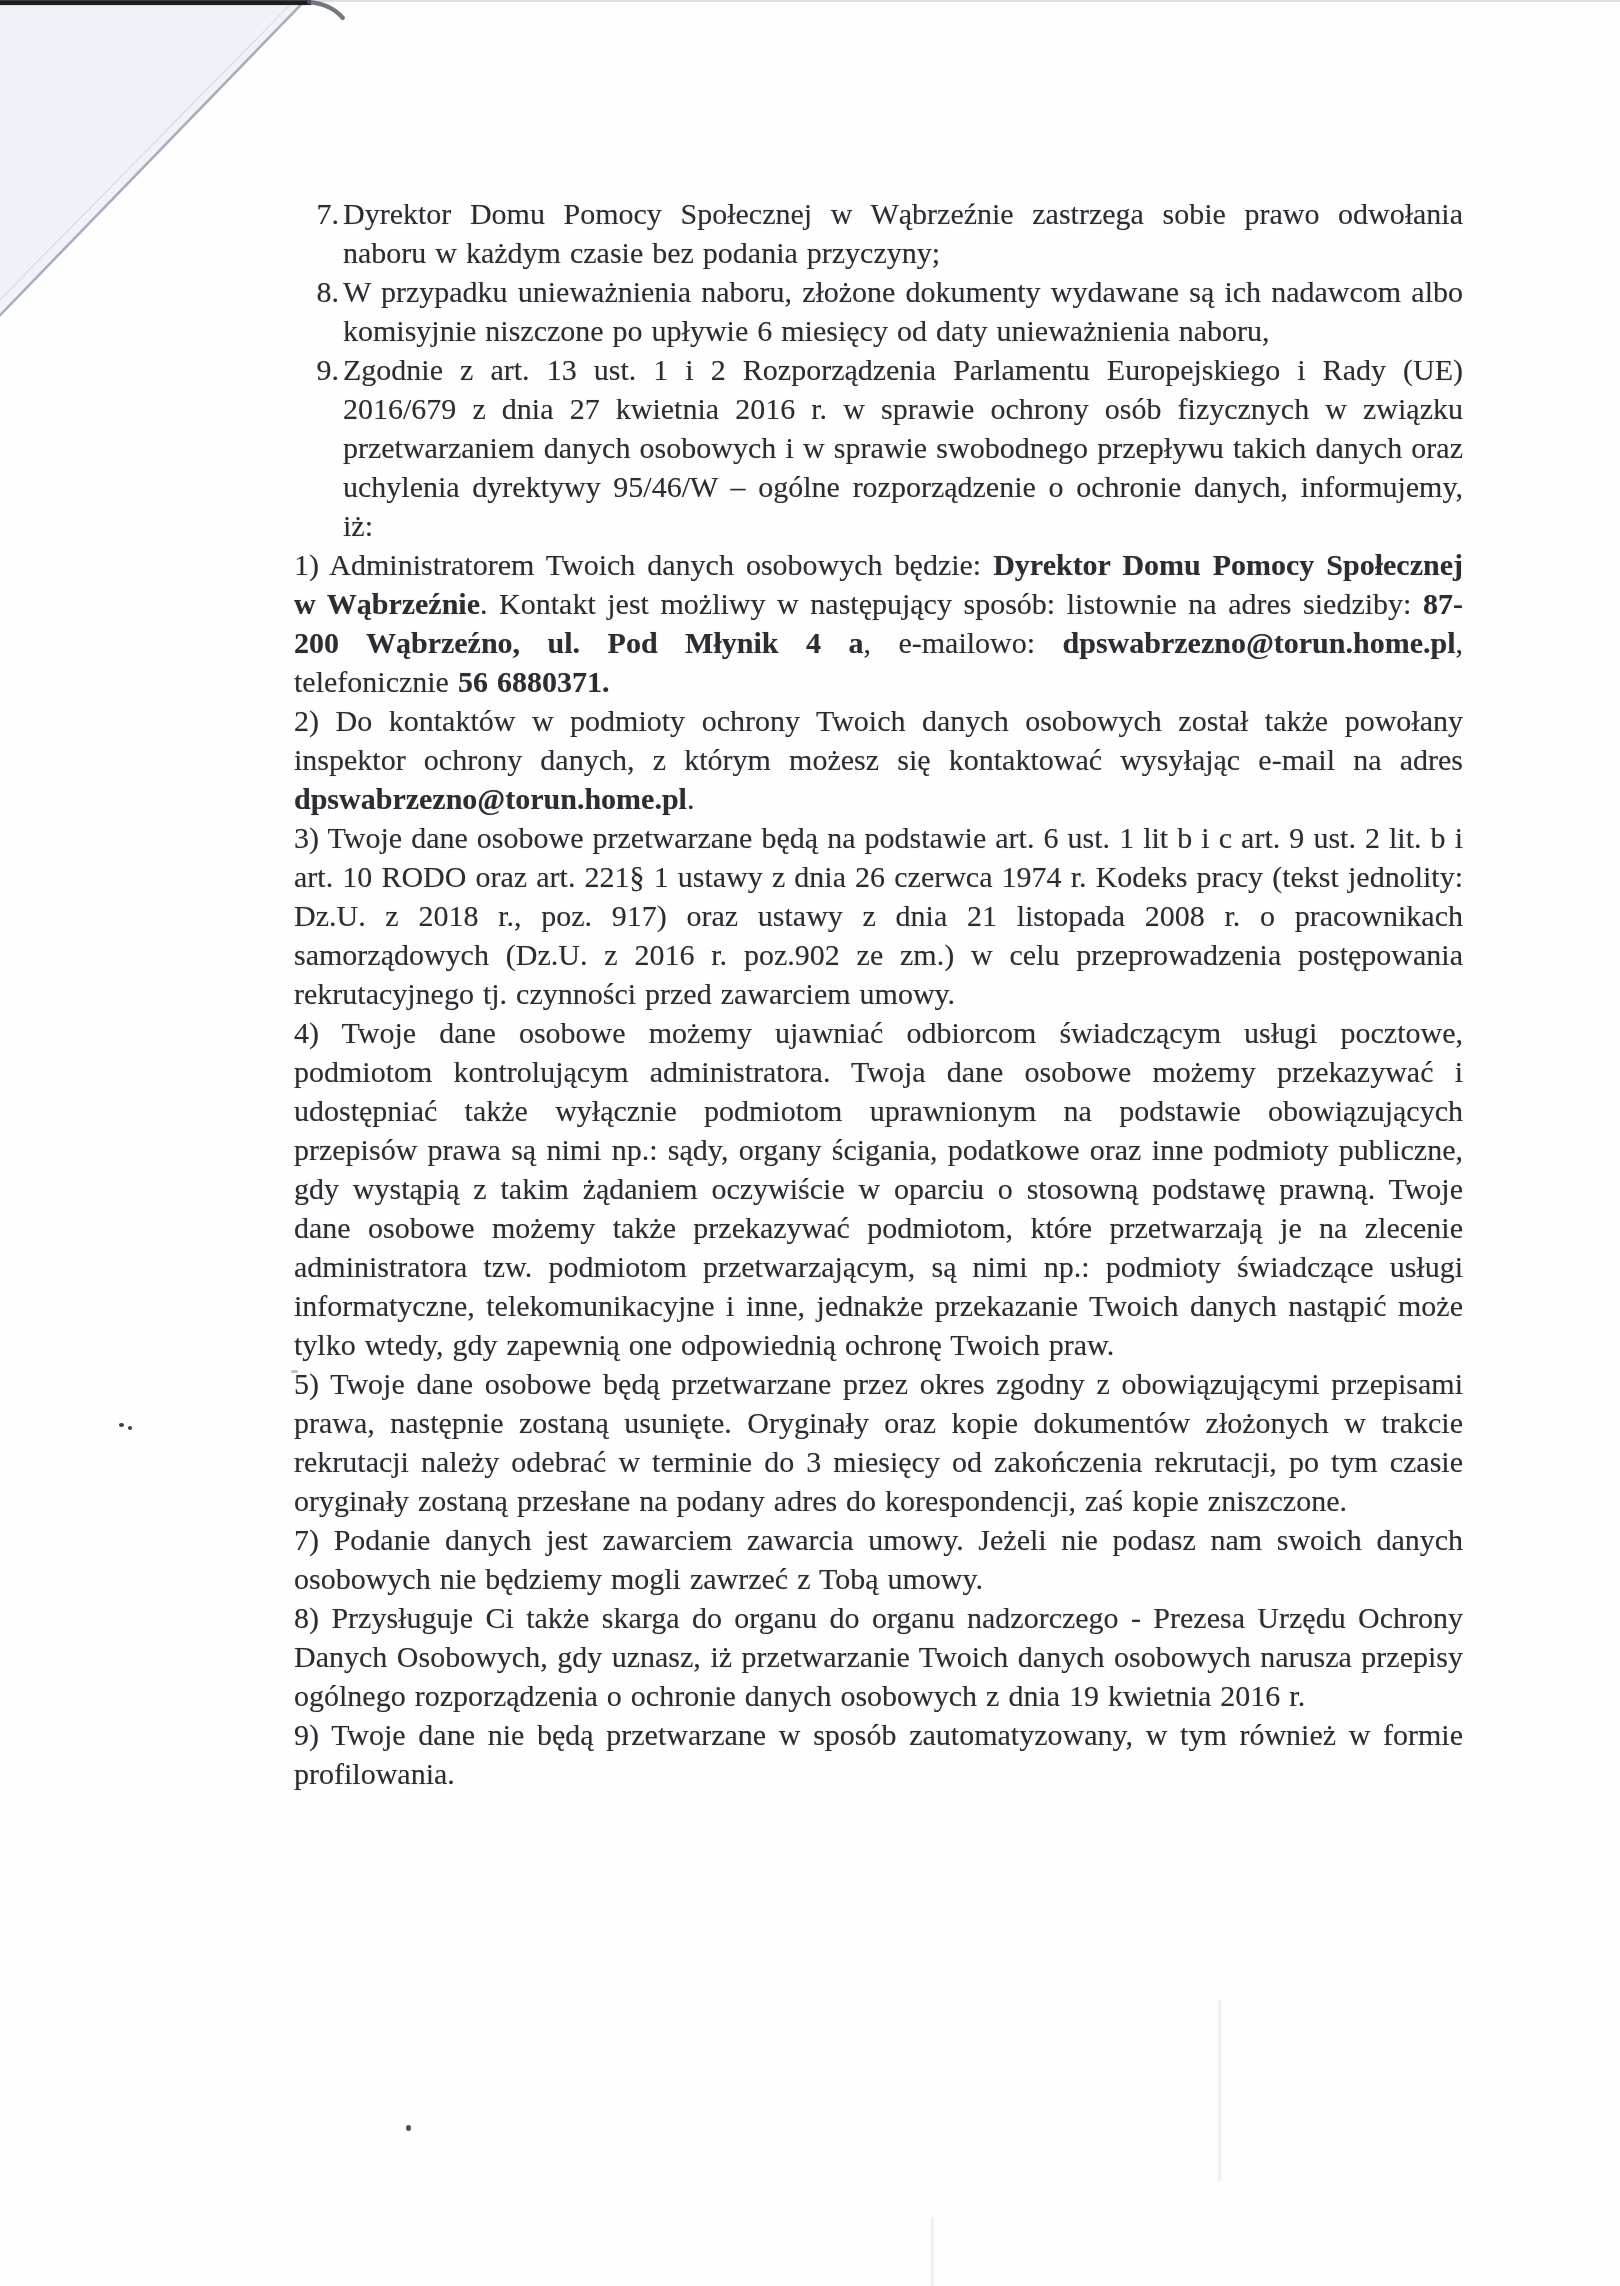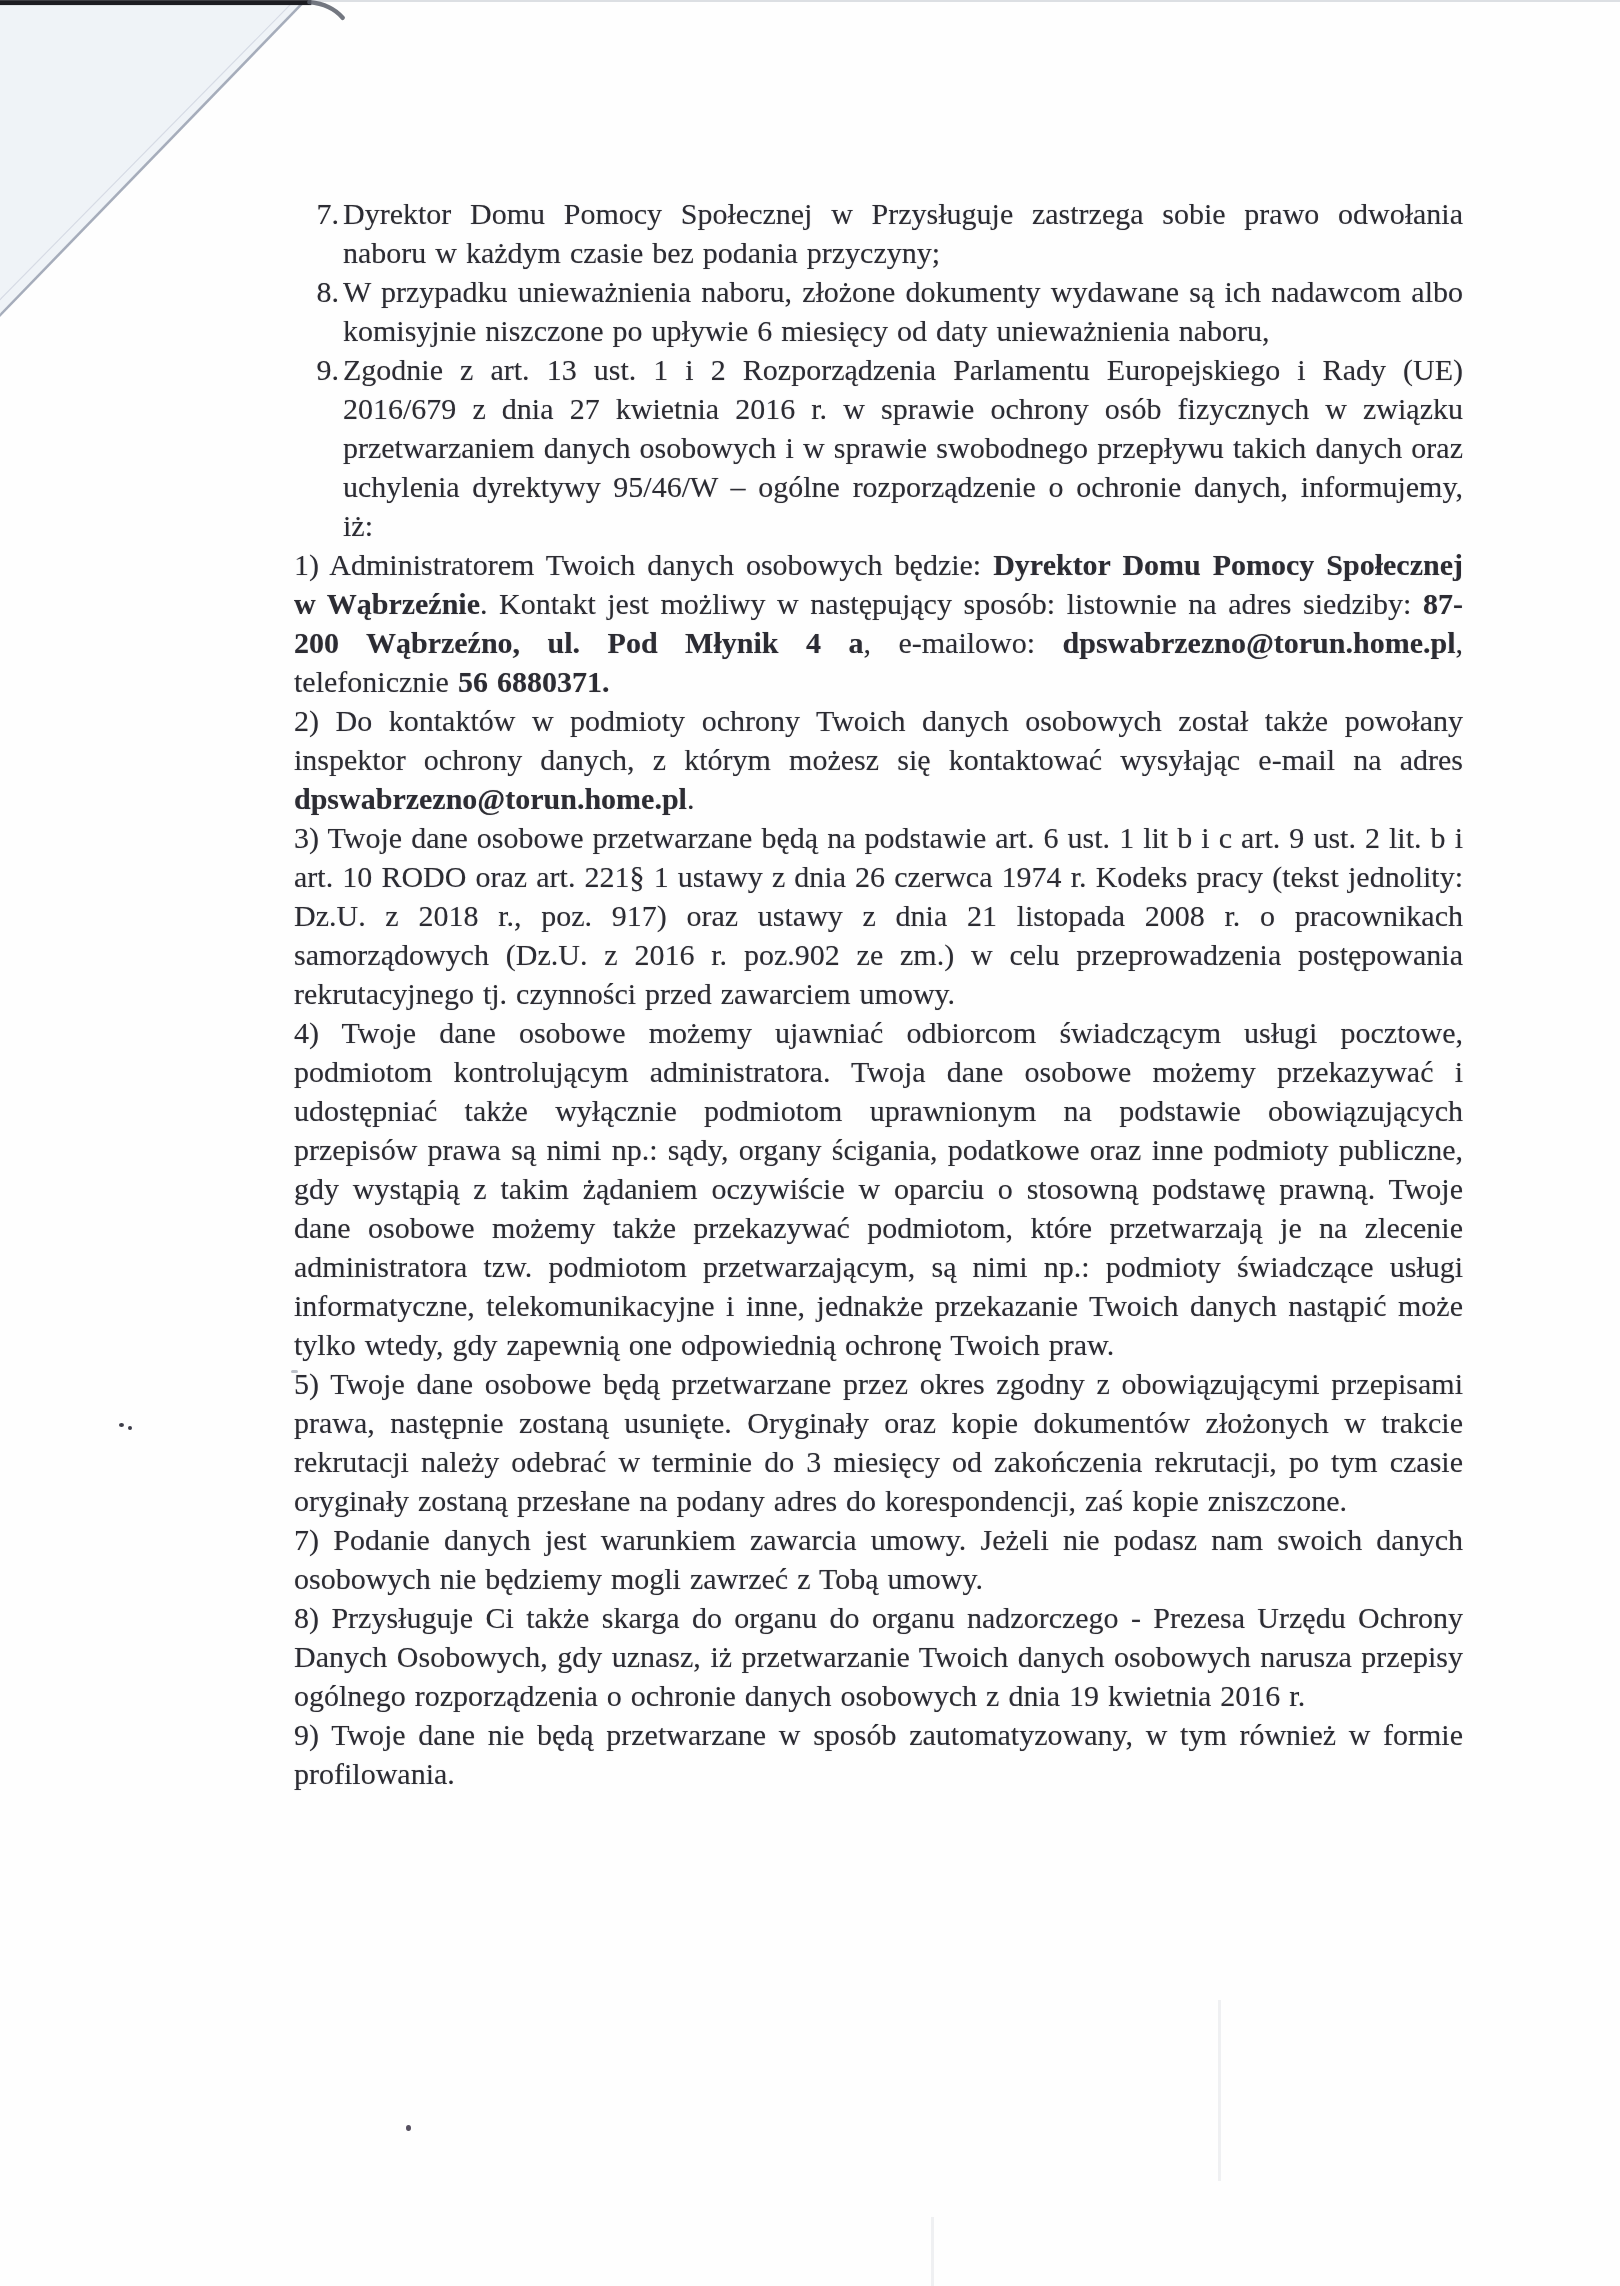--- a/index.html
+++ b/index.html
@@ -85,29 +85,29 @@
 
   <svg class="corner" width="372" height="343" viewBox="0 0 380 350" aria-hidden="true">
     <polygon class="fold-tri" points="0,4 308,4 0,322"></polygon>
     <line class="fold-edge" x1="308" y1="4" x2="-6" y2="328" stroke-width="2.6"></line>
     <line x1="300" y1="1" x2="-10" y2="316" stroke="#c9cedb" stroke-width="1.2" opacity="0.65"></line>
     <rect class="fold-strip" x="0" y="0" width="318" height="5"></rect>
     <path d="M316,2 Q338,4 350,18" stroke="#5a5f6a" stroke-width="4.5" fill="none" stroke-linecap="round" opacity="0.85"></path>
   </svg>
 
   <div class="doc">
-      <p class="para numbered"><span class="marker">7.</span><span class="">Dyrektor Domu Pomocy Społecznej w Przysługuje zastrzega sobie prawo odwołania naboru w każdym czasie bez podania przyczyny;</span></p>
+      <p class="para numbered"><span class="marker">7.</span><span class="">Dyrektor Domu Pomocy Społecznej w Wąbrzeźnie zastrzega sobie prawo odwołania naboru w każdym czasie bez podania przyczyny;</span></p>
       <p class="para numbered"><span class="marker">8.</span><span class="">W przypadku unieważnienia naboru, złożone dokumenty wydawane są ich nadawcom albo komisyjnie niszczone po upływie 6 miesięcy od daty unieważnienia naboru,</span></p>
       <p class="para numbered"><span class="marker">9.</span><span class="">Zgodnie z art. 13 ust. 1 i 2 Rozporządzenia Parlamentu Europejskiego i Rady (UE) 2016/679 z dnia 27 kwietnia 2016 r. w sprawie ochrony osób fizycznych w związku przetwarzaniem danych osobowych i w sprawie swobodnego przepływu takich danych oraz uchylenia dyrektywy 95/46/W – ogólne rozporządzenie o ochronie danych, informujemy, iż:</span></p>
       <p class="para"><span class="marker">1)</span> <span class="">Administratorem Twoich danych osobowych będzie: </span><span class="bold">Dyrektor Domu Pomocy Społecznej w Wąbrzeźnie</span><span class="">. Kontakt jest możliwy w następujący sposób: listownie na adres siedziby: </span><span class="bold">87-200 Wąbrzeźno, ul. Pod Młynik 4 a</span><span class="">, e-mailowo: </span><span class="bold">dpswabrzezno@torun.home.pl</span><span class="">, telefonicznie </span><span class="bold">56 6880371.</span></p>
       <p class="para"><span class="marker">2)</span> <span class="">Do kontaktów w podmioty ochrony Twoich danych osobowych został także powołany inspektor ochrony danych, z którym możesz się kontaktować wysyłając e-mail na adres </span><span class="bold">dpswabrzezno@torun.home.pl</span><span class="">.</span></p>
       <p class="para"><span class="marker">3)</span> <span class="">Twoje dane osobowe przetwarzane będą na podstawie art. 6 ust. 1 lit b i c art. 9 ust. 2 lit. b i art. 10 RODO oraz art. 221§ 1 ustawy z dnia 26 czerwca 1974 r. Kodeks pracy (tekst jednolity: Dz.U. z 2018 r., poz. 917) oraz ustawy z dnia 21 listopada 2008 r. o pracownikach samorządowych (Dz.U. z 2016 r. poz.902 ze zm.) w celu przeprowadzenia postępowania rekrutacyjnego tj. czynności przed zawarciem umowy.</span></p>
       <p class="para"><span class="marker">4)</span> <span class="">Twoje dane osobowe możemy ujawniać odbiorcom świadczącym usługi pocztowe, podmiotom kontrolującym administratora. Twoja dane osobowe możemy przekazywać i udostępniać także wyłącznie podmiotom uprawnionym na podstawie obowiązujących przepisów prawa są nimi np.: sądy, organy ścigania, podatkowe oraz inne podmioty publiczne, gdy wystąpią z takim żądaniem oczywiście w oparciu o stosowną podstawę prawną. Twoje dane osobowe możemy także przekazywać podmiotom, które przetwarzają je na zlecenie administratora tzw. podmiotom przetwarzającym, są nimi np.: podmioty świadczące usługi informatyczne, telekomunikacyjne i inne, jednakże przekazanie Twoich danych nastąpić może tylko wtedy, gdy zapewnią one odpowiednią ochronę Twoich praw.</span></p>
       <p class="para"><span class="marker">5)</span> <span class="">Twoje dane osobowe będą przetwarzane przez okres zgodny z obowiązującymi przepisami prawa, następnie zostaną usunięte. Oryginały oraz kopie dokumentów złożonych w trakcie rekrutacji należy odebrać w terminie do 3 miesięcy od zakończenia rekrutacji, po tym czasie oryginały zostaną przesłane na podany adres do korespondencji, zaś kopie zniszczone.</span></p>
-      <p class="para"><span class="marker">7)</span> <span class="">Podanie danych jest warunkiem zawarcia umowy. Jeżeli nie podasz nam swoich danych osobowych nie będziemy mogli zawrzeć z Tobą umowy.</span></p>
+      <p class="para"><span class="marker">7)</span> <span class="">Podanie danych jest zawarciem zawarcia umowy. Jeżeli nie podasz nam swoich danych osobowych nie będziemy mogli zawrzeć z Tobą umowy.</span></p>
       <p class="para"><span class="marker">8)</span> <span class="">Przysługuje Ci także skarga do organu do organu nadzorczego - Prezesa Urzędu Ochrony Danych Osobowych, gdy uznasz, iż przetwarzanie Twoich danych osobowych narusza przepisy ogólnego rozporządzenia o ochronie danych osobowych z dnia 19 kwietnia 2016 r.</span></p>
       <p class="para"><span class="marker">9)</span> <span class="">Twoje dane nie będą przetwarzane w sposób zautomatyzowany, w tym również w formie profilowania.</span></p>
     </div>
 
   <div class="speck s1"></div>
   <div class="speck s2"></div>
   <div class="speck s3"></div>
   <div class="speck s4"></div>
   <div class="streak k1"></div>
   <div class="streak k2"></div>

